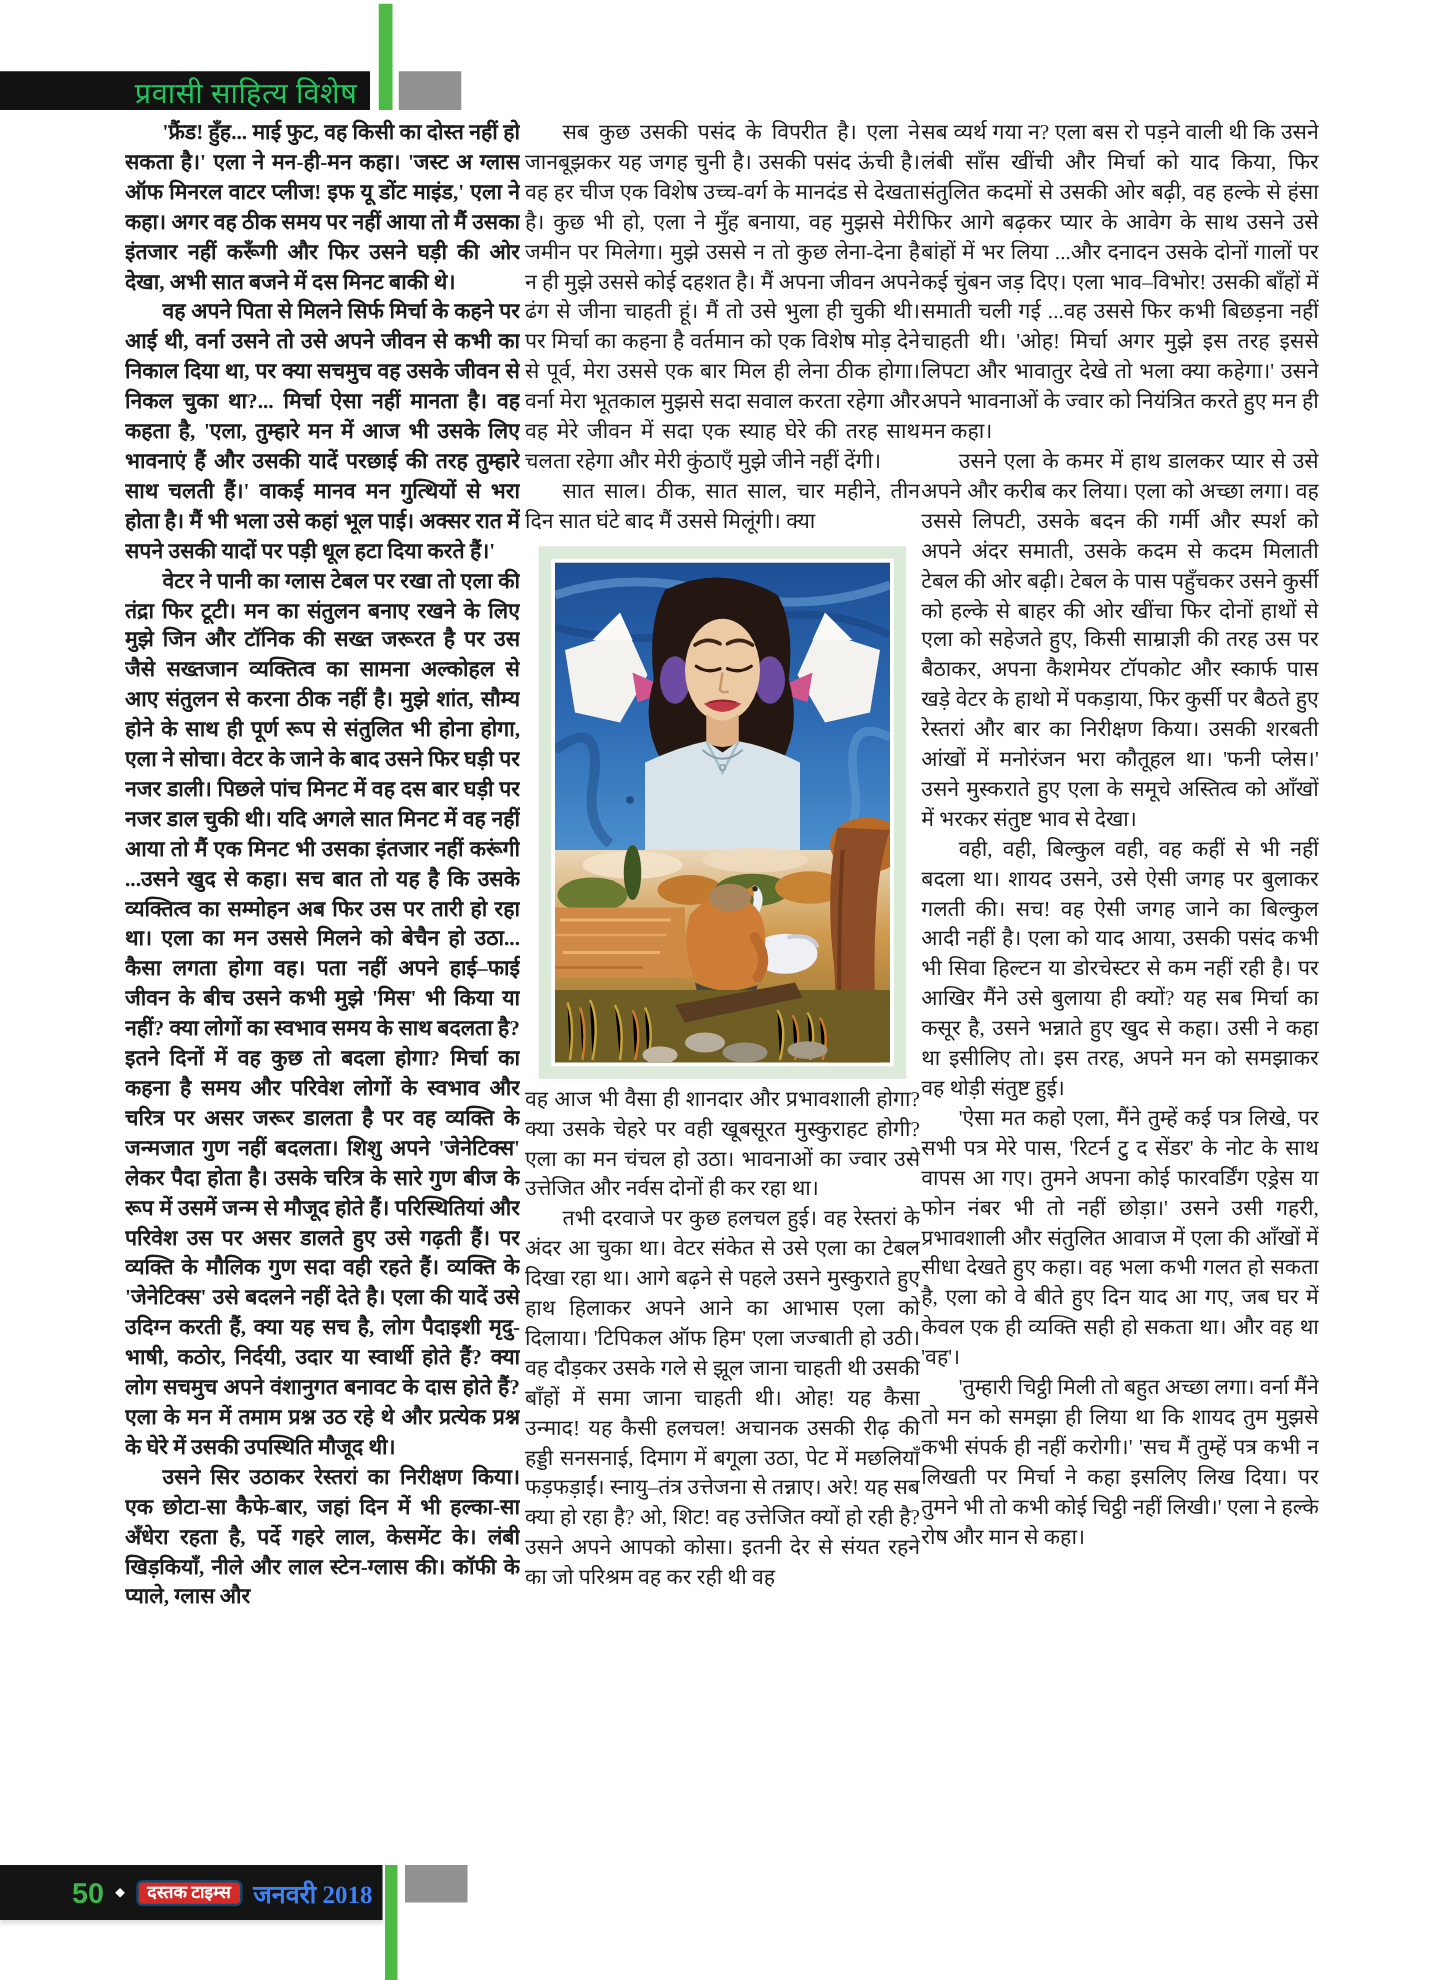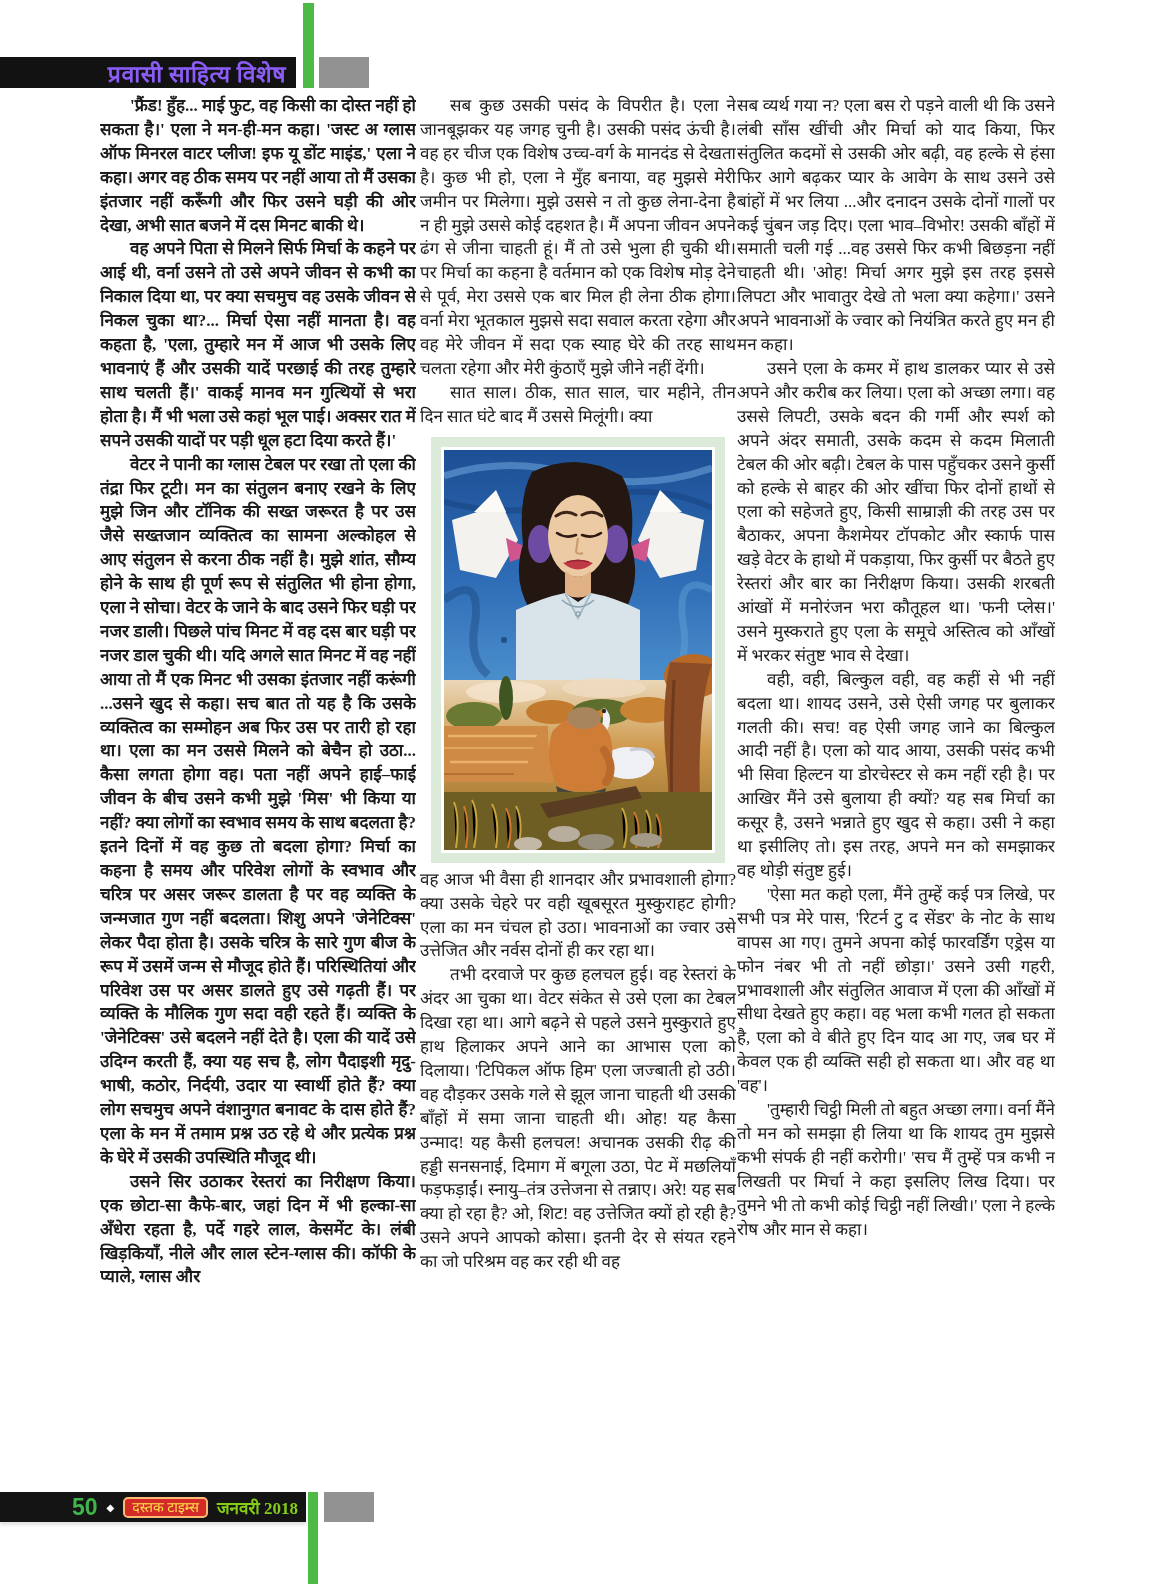--- a/index.html
+++ b/index.html
@@ -2,47 +2,47 @@
 <html lang="hi"><head>
 <meta charset="utf-8">
 <style>
   html,body{margin:0;padding:0;background:#e9e9e9;}
   .page{position:relative;width:1152px;height:1584px;background:#ffffff;overflow:hidden;
         font-family:"Liberation Serif","DejaVu Serif",serif;color:#1c1c1c;margin:0 auto;}
 
   
   .header-bar{position:absolute;left:0;top:57px;width:296px;height:31px;background:#121212;
               display:flex;align-items:center;justify-content:flex-end;padding-right:10px;box-sizing:border-box;}
-  .header-title{color:#8b5cf6;font-size:23px;font-weight:bold;letter-spacing:.5px;white-space:nowrap;margin-left:24px;}
+  .header-title{color:#22c55e;font-size:23px;font-weight:normal;letter-spacing:.5px;white-space:nowrap;margin-left:24px;}
   .header-green{position:absolute;left:303px;top:3px;width:11px;height:85px;background:#4cba45;}
   .header-gray{position:absolute;left:319px;top:57px;width:50px;height:31px;background:#929292;}
 
   
   .col{position:absolute;top:94px;height:1392px;overflow:hidden;text-align:justify;
        font-size:17px;line-height:23.9px;}
   #col1{left:100px;width:316px;font-weight:bold;}
   #col2{left:420px;width:316px;}
   #col3{left:737px;width:318px;}
   .col p{margin:0;text-indent:30px;}
   .col p.noindent{text-indent:0;}
 
   
   .art-frame{width:294px;margin:8px auto 5px;background:#dcead9;padding:10px;box-sizing:border-box;}
   .art-inner{border:3px solid #ffffff;}
   .art-inner svg{display:block;width:100%;height:auto;}
 
   
-  .footer-bar{position:absolute;left:0;top:1492px;width:306px;height:30px;background:#141414;
+  .footer-bar{position:absolute;left:0;top:1492px;width:306px;height:44px;background:#141414;
               display:flex;align-items:center;justify-content:flex-end;gap:9px;padding-right:8px;box-sizing:border-box;
               box-shadow:0 3px 3px rgba(0,0,0,0.12);}
   .page-number{color:#3eb44a;font-size:23px;font-weight:bold;font-family:"Liberation Sans",sans-serif;}
   .diamond{color:#ffffff;font-size:10px;}
-  .magazine-logo{background:#d42a28;border:2px solid #fdba74;border-radius:5px;color:#fde047;
-                 font-weight:normal;font-size:14px;line-height:17px;padding:0 7px;white-space:nowrap;}
-  .issue-date{color:#84cc16;font-weight:bold;font-size:17px;white-space:nowrap;}
+  .magazine-logo{background:#d42a28;border:2px solid #0c4a6e;border-radius:5px;color:#ffffff;
+                 font-weight:bold;font-size:14px;line-height:17px;padding:0 7px;white-space:nowrap;}
+  .issue-date{color:#3b82f6;font-weight:bold;font-size:20px;white-space:nowrap;}
   .footer-green{position:absolute;left:308px;top:1492px;width:10px;height:92px;background:#4cba45;}
   .footer-gray{position:absolute;left:324px;top:1492px;width:50px;height:30px;background:#929292;}
 </style>
 </head>
 <body>
 
 <div class="page">
 
   <div class="header-bar">
     <span class="header-title">प्रवासी साहित्य विशेष</span>

